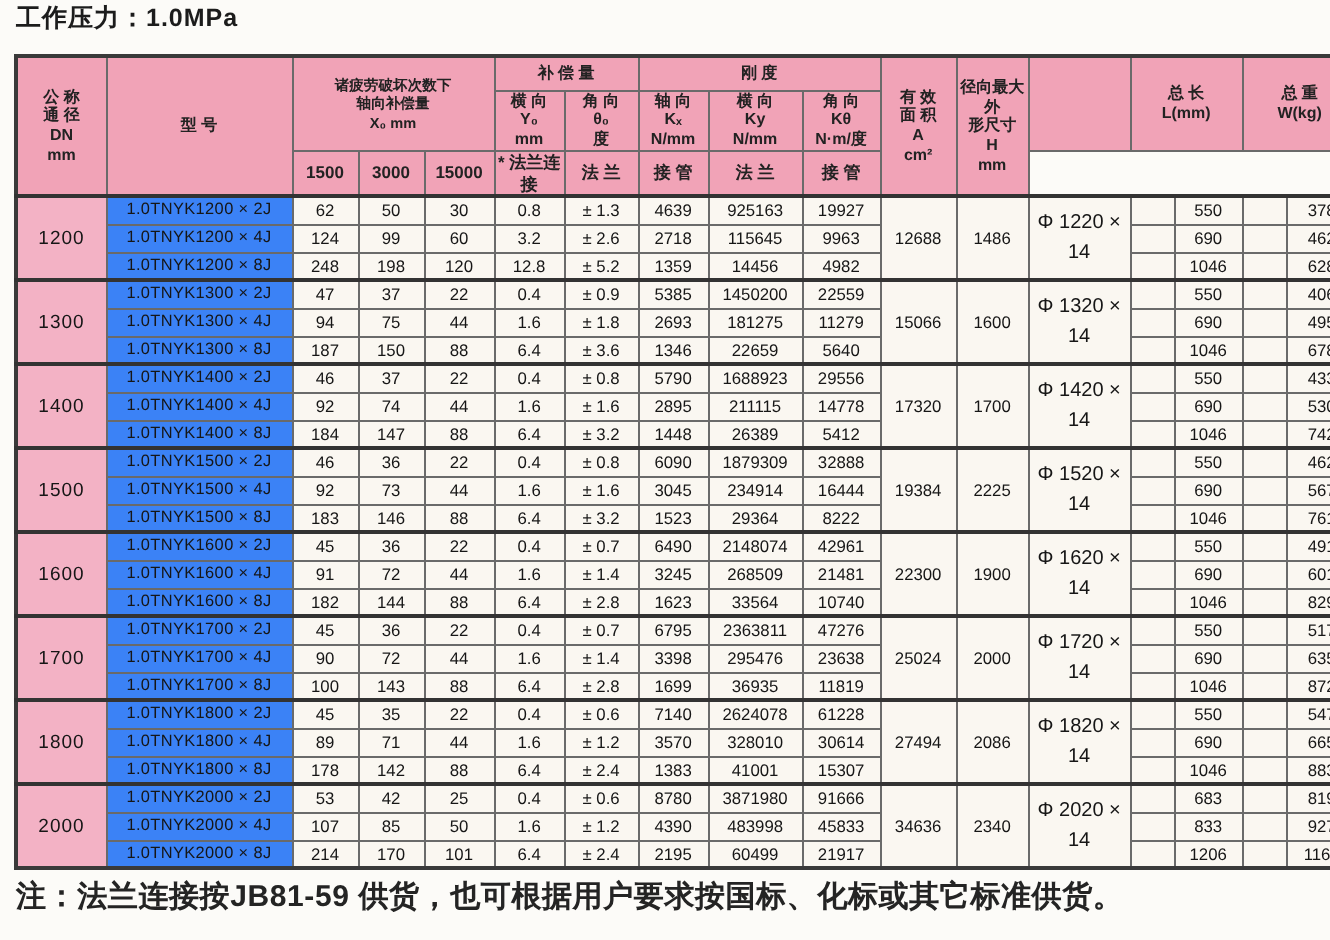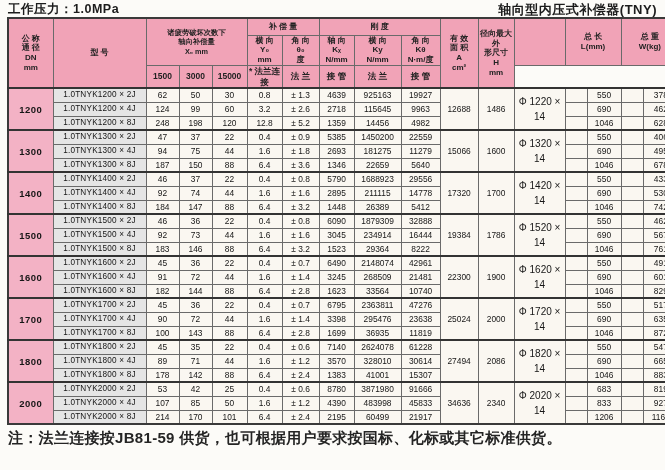--- a/index.html
+++ b/index.html
@@ -4,21 +4,21 @@
 <style>
   * { box-sizing: border-box; }
   html,body { margin:0; padding:0; }
   body {
     width:665px; height:470px; background:#fcfbf8;
     font-family:"Liberation Sans", sans-serif; color:#1c1c1c;
     overflow:hidden;
   }
   .topbar {
     display:flex; justify-content:space-between; align-items:flex-start;
-    padding:1px 8px 0 8px; height:17px;
+    padding:1px 8px 0 8px; height:27px;
   }
   .topbar .lefttitle { font-size:12.5px; font-weight:bold; letter-spacing:0.5px; }
   .topbar .righttitle { font-size:13px; font-weight:bold; letter-spacing:0.5px; }
   table.spec {
     border-collapse:collapse; table-layout:fixed;
     margin:0 0 0 7px; width:651px;
     border:2px solid #3a3a3a;
   }
   th, td {
     border:1px solid #6a6a6a; padding:0; text-align:center;
@@ -30,36 +30,35 @@
   }
   thead tr.hr1 th { height:17px; }
   thead tr.hr2 th { height:26px; }
   thead tr.hr3 th { height:23px; font-size:8.5px; }
   th.xgroup { font-size:7.3px; line-height:1.3; }
   tbody td {
     background:#faf7f1; font-size:8.4px; height:14px; line-height:1;
     color:#161616;
   }
   tbody td.dn-cell {
-    background:#f3b2c5; font-weight:bold; font-size:9.5px; letter-spacing:0.5px;margin-top:40px;
-  }
-  tbody td.model-cell { background:#e5e5e5; font-size:8.2px; letter-spacing:0.2px; }
+    background:#f3b2c5; font-weight:normal; font-size:9.5px; letter-spacing:0.5px;margin-top:40px;
+  }
+  tbody td.model-cell { background:#3b82f6; font-size:8.2px; letter-spacing:0.2px; }
   tbody td.flange-cell { white-space:pre-line; font-size:10px; line-height:1.5; }
   tbody tr.group-first td { border-top:2px solid #333; }
   .footnote {
     padding:4px 0 0 8px; font-size:15px; font-weight:bold; color:#242424;
     letter-spacing:0.3px;
   }
 </style>
 </head>
 <body>
 
 <div class="topbar">
   <span class="lefttitle">工作压力：1.0MPa</span>
-  <span class="righttitle">轴向型内压式补偿器(TNY)</span>
 </div>
 
 <table class="spec">
   <colgroup>
     <col style="width:45px">
       <col style="width:93px">
     <col style="width:33px">
       <col style="width:33px">
       <col style="width:35px">
     <col style="width:35px">
@@ -285,21 +284,21 @@
         <td class="model-cell">1.0TNYK1500 × 2J</td>
         <td>46</td>
         <td>36</td>
         <td>22</td>
         <td>0.4</td>
         <td>± 0.8</td>
         <td>6090</td>
         <td>1879309</td>
         <td>32888</td>
         <td rowspan="3">19384</td>
-        <td rowspan="3">1786</td>
+        <td rowspan="3">2225</td>
         <td rowspan="3" class="flange-cell">Φ 1520 ×
 14</td>
         <td></td>
         <td>550</td>
         <td></td>
         <td>462</td>
       </tr>
       <tr>
         <td class="model-cell">1.0TNYK1500 × 4J</td>
         <td>92</td>

